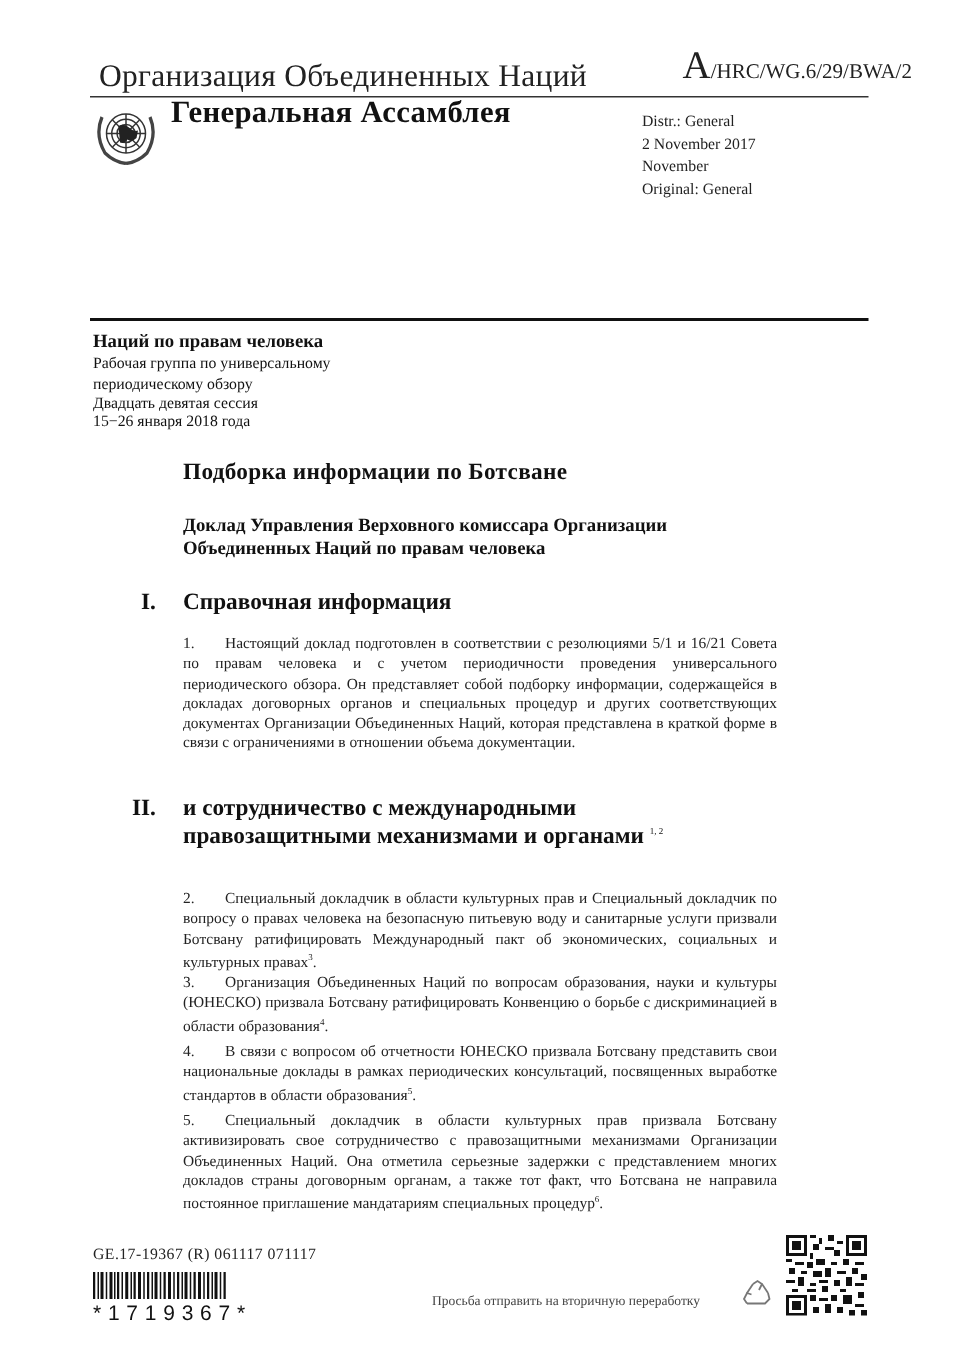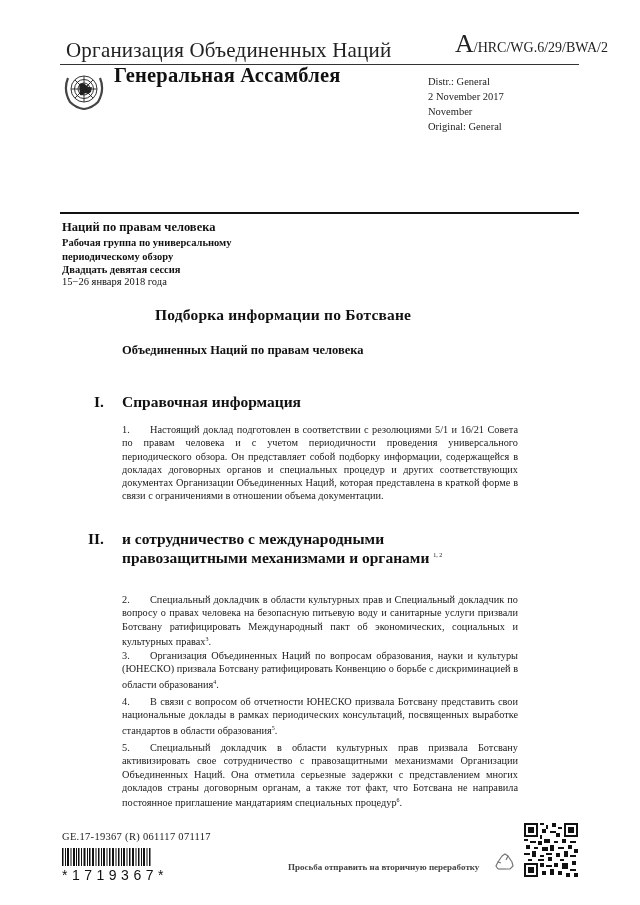--- a/index.html
+++ b/index.html
@@ -9,42 +9,42 @@
   .org-name { left: 66px; top: 38px; font-size: 21px; letter-spacing: 0.2px; color: #222; }
   .symbol { left: 455px; top: 34px; font-size: 14px; color: #222; white-space: nowrap; }
   .symbol .big { font-size: 26px; line-height: 20px; }
   .top-rule { left: 60px; top: 64px; width: 519px; height: 1px; background: #333; }
   .emblem { left: 62px; top: 70px; width: 44px; height: 40px; }
   .body-name { left: 114px; top: 64px; font-size: 20.5px; font-weight: bold; letter-spacing: 0.2px; }
   .distr { left: 428px; top: 74px; font-size: 10.5px; line-height: 15px; color: #222; }
   .distr div { white-space: nowrap; }
   .main-rule { left: 60px; top: 212px; width: 519px; height: 2px; background: #111; }
   .council { left: 62px; top: 220px; font-size: 12.5px; font-weight: bold; }
-  .wg { left: 62px; top: 236px; font-size: 10.5px; font-weight: bold; line-height: 13.5px; }
+  .wg { left: 62px; top: 236px; font-size: 10.5px; font-weight: normal; line-height: 13.5px; }
   .dates { left: 62px; top: 276px; font-size: 10.5px; }
-  .title { left: 122px; top: 306px; font-size: 15.5px; font-weight: bold; letter-spacing: 0.2px; margin-left: 33px; }
+  .title { left: 122px; top: 306px; font-size: 15.5px; font-weight: bold; letter-spacing: 0.2px; }
   .subtitle { left: 122px; top: 343px; font-size: 12.5px; font-weight: bold; line-height: 15px; width: 400px; }
   .sec-num { font-size: 15.5px; font-weight: bold; }
   .sec-title { font-size: 15.5px; font-weight: bold; line-height: 17px; }
   .s1-num { left: 94px; top: 393px; }
   .s1-title { left: 122px; top: 393px; }
   .s2-num { left: 88px; top: 530px; }
   .s2-title { left: 122px; top: 530px; width: 380px; }
   sup { font-size: 6px; vertical-align: super; font-weight: normal; }
   .para { left: 122px; width: 396px; font-size: 10.3px; line-height: 13.3px; text-align: justify; color: #222; }
   .para .pnum { display: inline-block; width: 28px; }
   .p1 { top: 423px; }
   .p2 { top: 593px; }
   .p3 { top: 649px; }
   .p4 { top: 695px; }
   .p5 { top: 741px; }
   .job { left: 62px; top: 831px; font-size: 10.5px; letter-spacing: 0.3px; color: #222; }
   .barcode { left: 62px; top: 848px; width: 90px; height: 18px; }
   .barcode-text { left: 62px; top: 867px; font-size: 14px; letter-spacing: 4.5px; font-family: "Liberation Sans", sans-serif; }
-  .recycle-text { left: 288px; top: 862px; font-size: 9px; font-weight: bold; color: #444; }
+  .recycle-text { left: 288px; top: 862px; font-size: 9px; font-weight: normal; color: #444; }
   .recycle-icon { left: 494px; top: 852px; width: 22px; height: 22px; }
   .qr { left: 524px; top: 823px; width: 54px; height: 54px; }
 </style>
 </head>
 <body>
 
 <div class="abs org-name">Организация Объединенных Наций</div>
 <div class="abs symbol"><span class="big">A</span><span>/HRC/WG.6/29/BWA/2</span></div>
 <div class="abs top-rule"></div>
 
@@ -80,20 +80,21 @@
 <div class="abs council">Наций по правам человека</div>
 <div class="abs wg">
   <div>Рабочая группа по универсальному</div>
   <div>периодическому обзору</div>
   <div>Двадцать девятая сессия</div>
 </div>
 <div class="abs dates">15−26 января 2018 года</div>
 
 <div class="abs title">Подборка информации по Ботсване</div>
 <div class="abs subtitle">
+  <div>Доклад Управления Верховного комиссара Организации</div>
   <div>Объединенных Наций по правам человека</div>
 </div>
 
 <div class="abs sec-num s1-num">I.</div>
 <div class="abs sec-title s1-title">Справочная информация</div>
 
 <div class="abs para p1"><span class="pnum">1.</span><span>Настоящий доклад подготовлен в соответствии с резолюциями 5/1 и 16/21 Совета по правам человека и с учетом периодичности проведения универсального периодического обзора. Он представляет собой подборку информации, содержащейся в докладах договорных органов и специальных процедур и других соответствующих документах Организации Объединенных Наций, которая представлена в краткой форме в связи с ограничениями в отношении объема документации.</span></div>
 
 <div class="abs sec-num s2-num">II.</div>
 <div class="abs sec-title s2-title">

